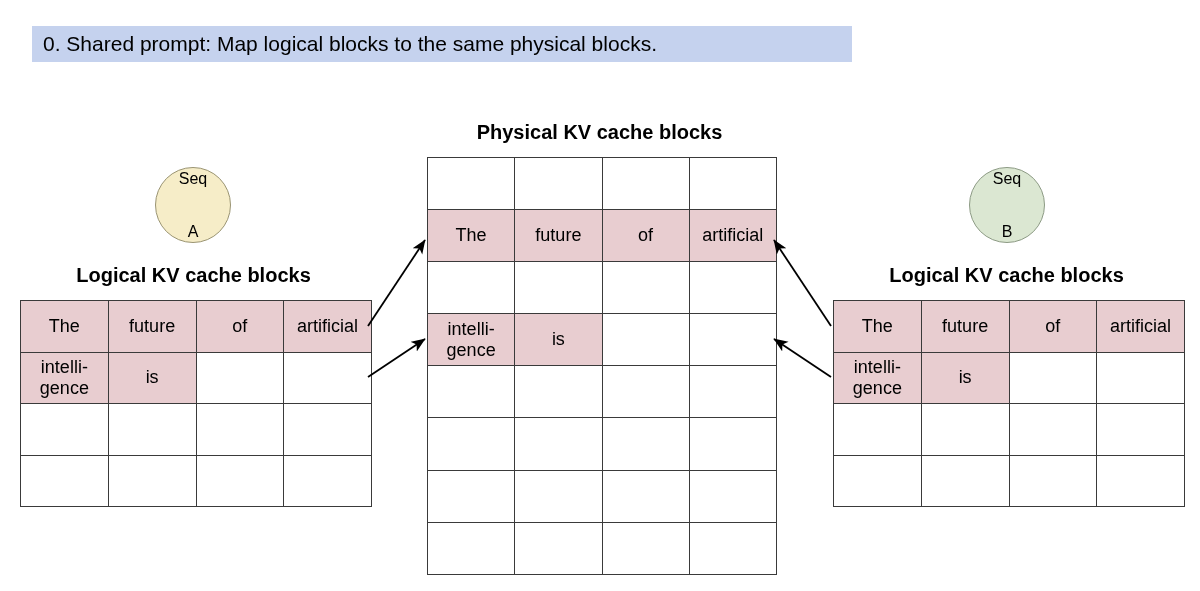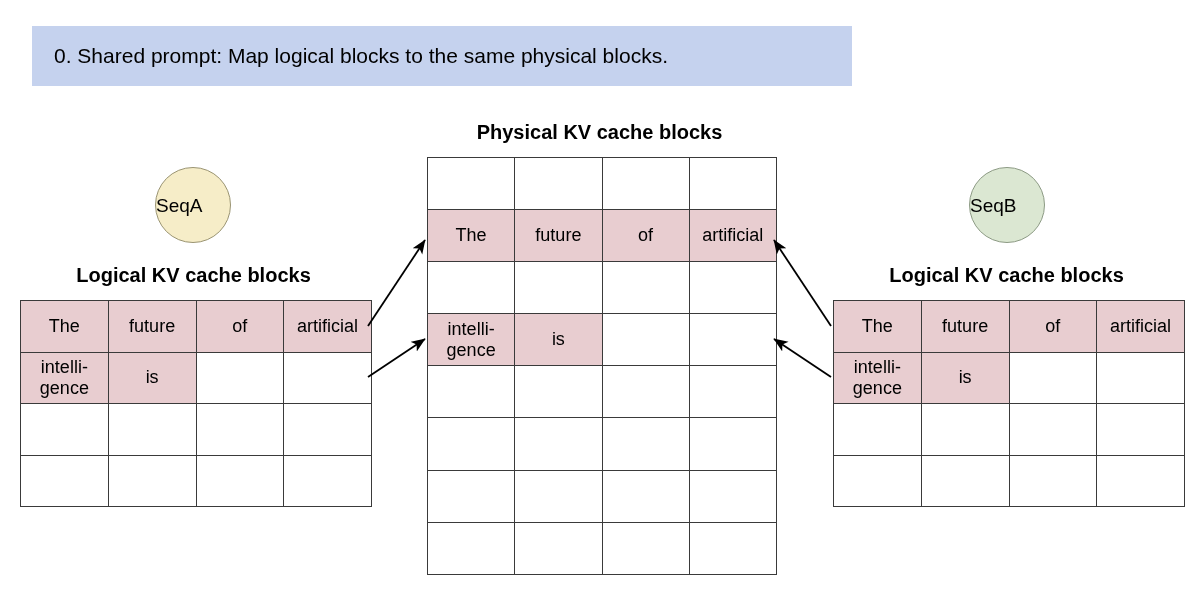--- a/index.html
+++ b/index.html
@@ -21,26 +21,26 @@
     width: 1200px;
     height: 591px;
   }
 
   
   .banner {
     position: absolute;
     left: 32px;
     top: 26px;
     width: 820px;
-    height: 60px;
+    height: 36px;
     background: #c5d2ee;
     display: flex;
     align-items: center;
     box-sizing: border-box;
-    padding-left: 22px;
+    padding-left: 11px;
   }
   .banner-text {
     font-size: 21px;
     line-height: 24px;
     white-space: nowrap;
     color: #000;
   }
 
   
   .caption {
@@ -70,23 +70,24 @@
 
   
   .seq-badge {
     position: absolute;
     width: 76px;
     height: 76px;
     border-radius: 50%;
     border: 1.3px solid #8a8a6a;
     box-sizing: border-box;
     display: flex;
+    flex-direction: column;
     align-items: center;
-    justify-content: flex-start;
-    font-size: 19px;
+    justify-content: space-between;
+    font-size: 16px;
     line-height: 21px;
   }
   #seq-a {
     left: 155px;
     top: 167px;
     background: #f6edc8;
     border-color: #9a9472;
   }
   #seq-b {
     left: 969px;

